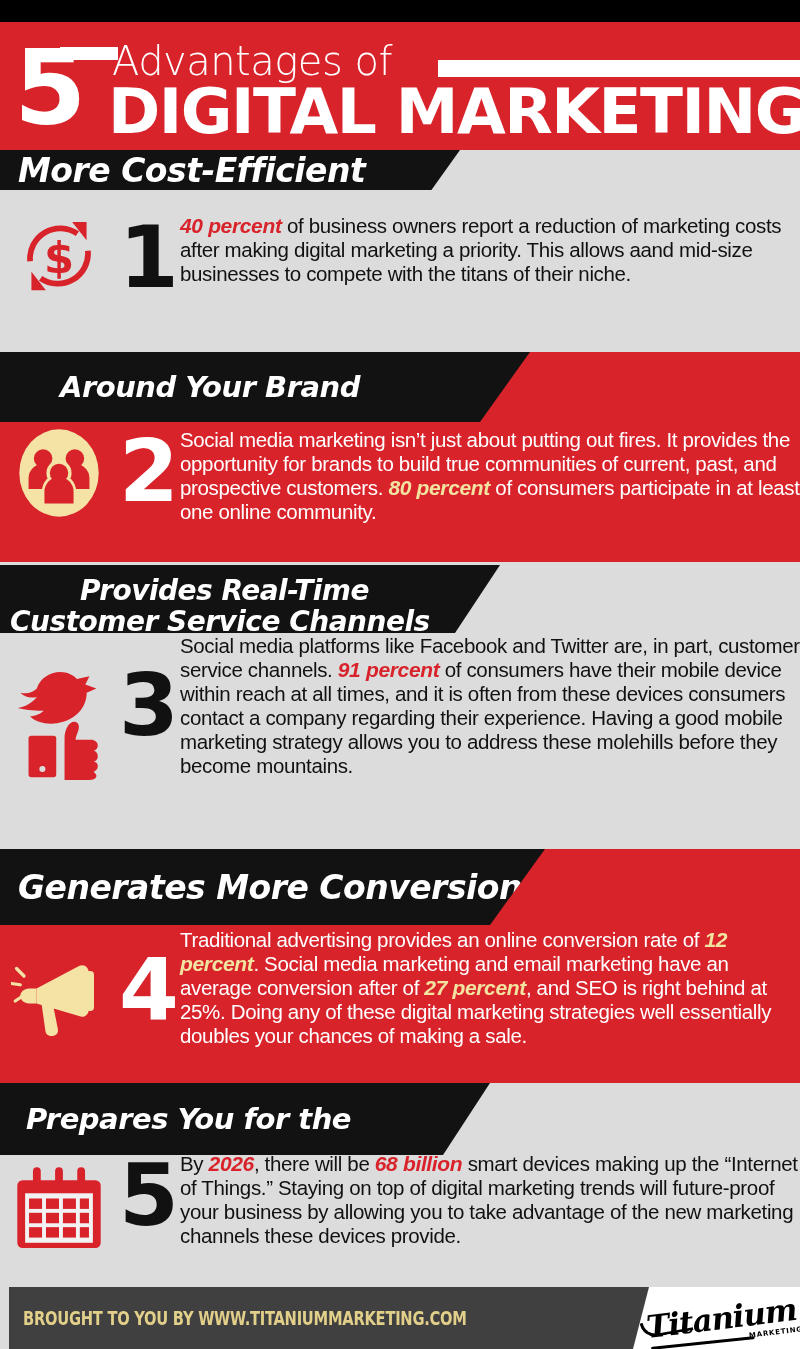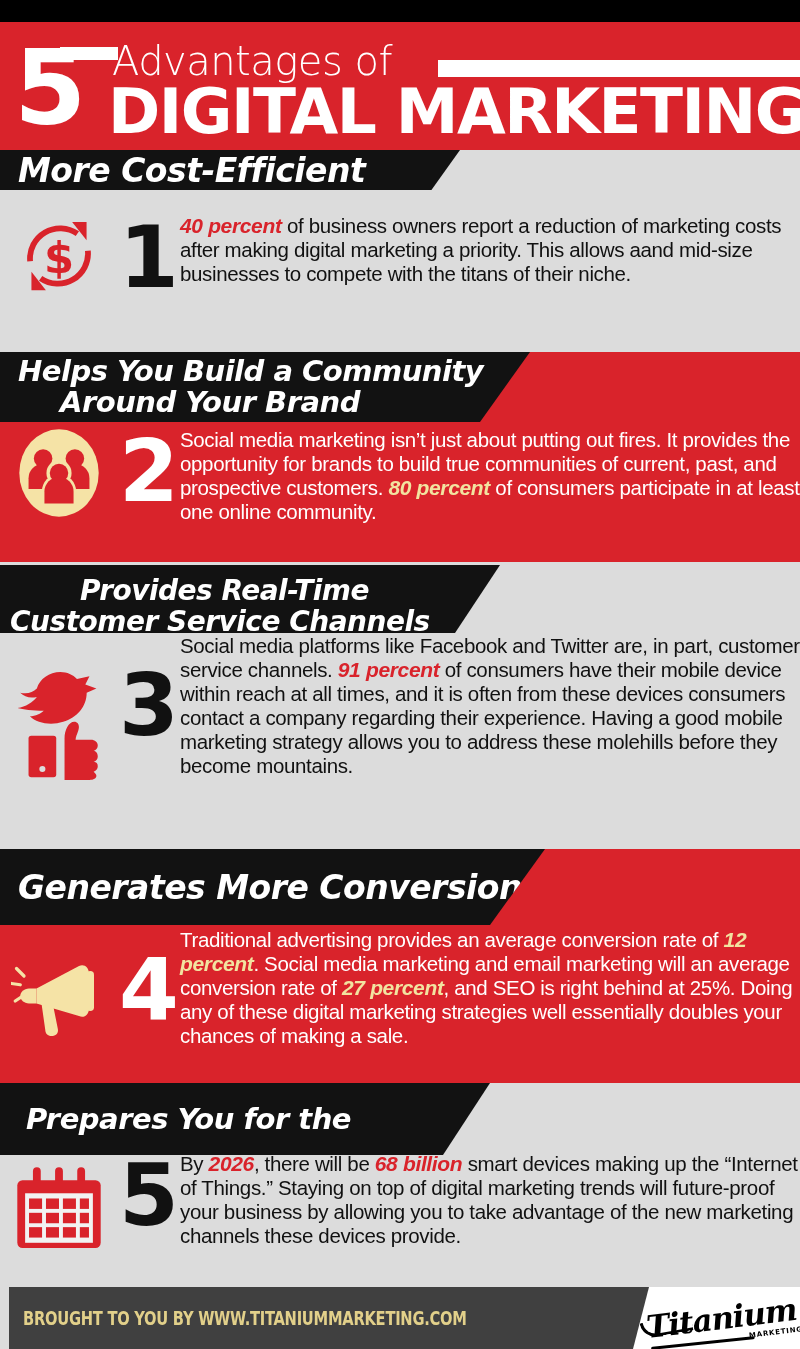--- a/index.html
+++ b/index.html
@@ -177,21 +177,20 @@
     <div class="num-cell num-dark">1</div>
     <div class="txt-cell dark">
       <em class="hi-red">40 percent</em><span> of business owners report a reduction of marketing costs after making digital marketing a priority. This allows aand mid-size businesses to compete with the titans of their niche.</span>
     </div>
   </div>
 
   <div class="band red" style="top:352px;height:210px;"></div>
 
   <div class="banner" style="top:352px;height:70px;width:530px;clip-path:polygon(0 0, 530px 0, 480px 70px, 0 70px);">
     <span class="btxt" style="font-size:29px;line-height:31px;">
-      <span class="l">Helps You Build a Community</span>
       <span class="l" style="padding-left:42px;">Around Your Brand</span>
     </span>
   </div>
 
   <div class="row" style="top:428px;">
     <div class="icon-cell">
       <span>
         <svg width="86" height="90" viewBox="0 0 64 68" aria-hidden="true">
           <ellipse cx="32" cy="34" rx="30" ry="33" fill="#f5e3a6"></ellipse>
           <g fill="#d9232b">
@@ -274,21 +273,21 @@
               <line x1="4" y1="10" x2="10" y2="16"></line>
               <line x1="0" y1="22" x2="7" y2="23"></line>
               <line x1="3" y1="36" x2="9" y2="32"></line>
             </g>
           </g>
         </svg>
       </span>
     </div>
     <div class="num-cell num-light" style="padding-top:18px;">4</div>
     <div class="txt-cell light">
-      <span>Traditional advertising provides an average conversion rate of </span><em class="hi-cream">12 percent</em><span>. Social media marketing and email marketing will an average conversion rate of </span><em class="hi-cream">27 percent</em><span>, and SEO is right behind at 25%. Doing any of these digital marketing strategies well essentially doubles your chances of making a sale.</span>
+      <span>Traditional advertising provides an online conversion rate of </span><em class="hi-cream">12 percent</em><span>. Social media marketing and email marketing have an average conversion after of </span><em class="hi-cream">27 percent</em><span>, and SEO is right behind at 25%. Doing any of these digital marketing strategies well essentially doubles your chances of making a sale.</span>
     </div>
   </div>
 
   <div class="band grey" style="top:1083px;height:204px;"></div>
 
   <div class="banner" style="top:1083px;height:72px;width:490px;clip-path:polygon(0 0, 490px 0, 443px 72px, 0 72px);">
     <span class="btxt" style="font-size:29px;line-height:31px;padding-left:26px;">
       <span class="l">Prepares You for the</span>
     </span>
   </div>

